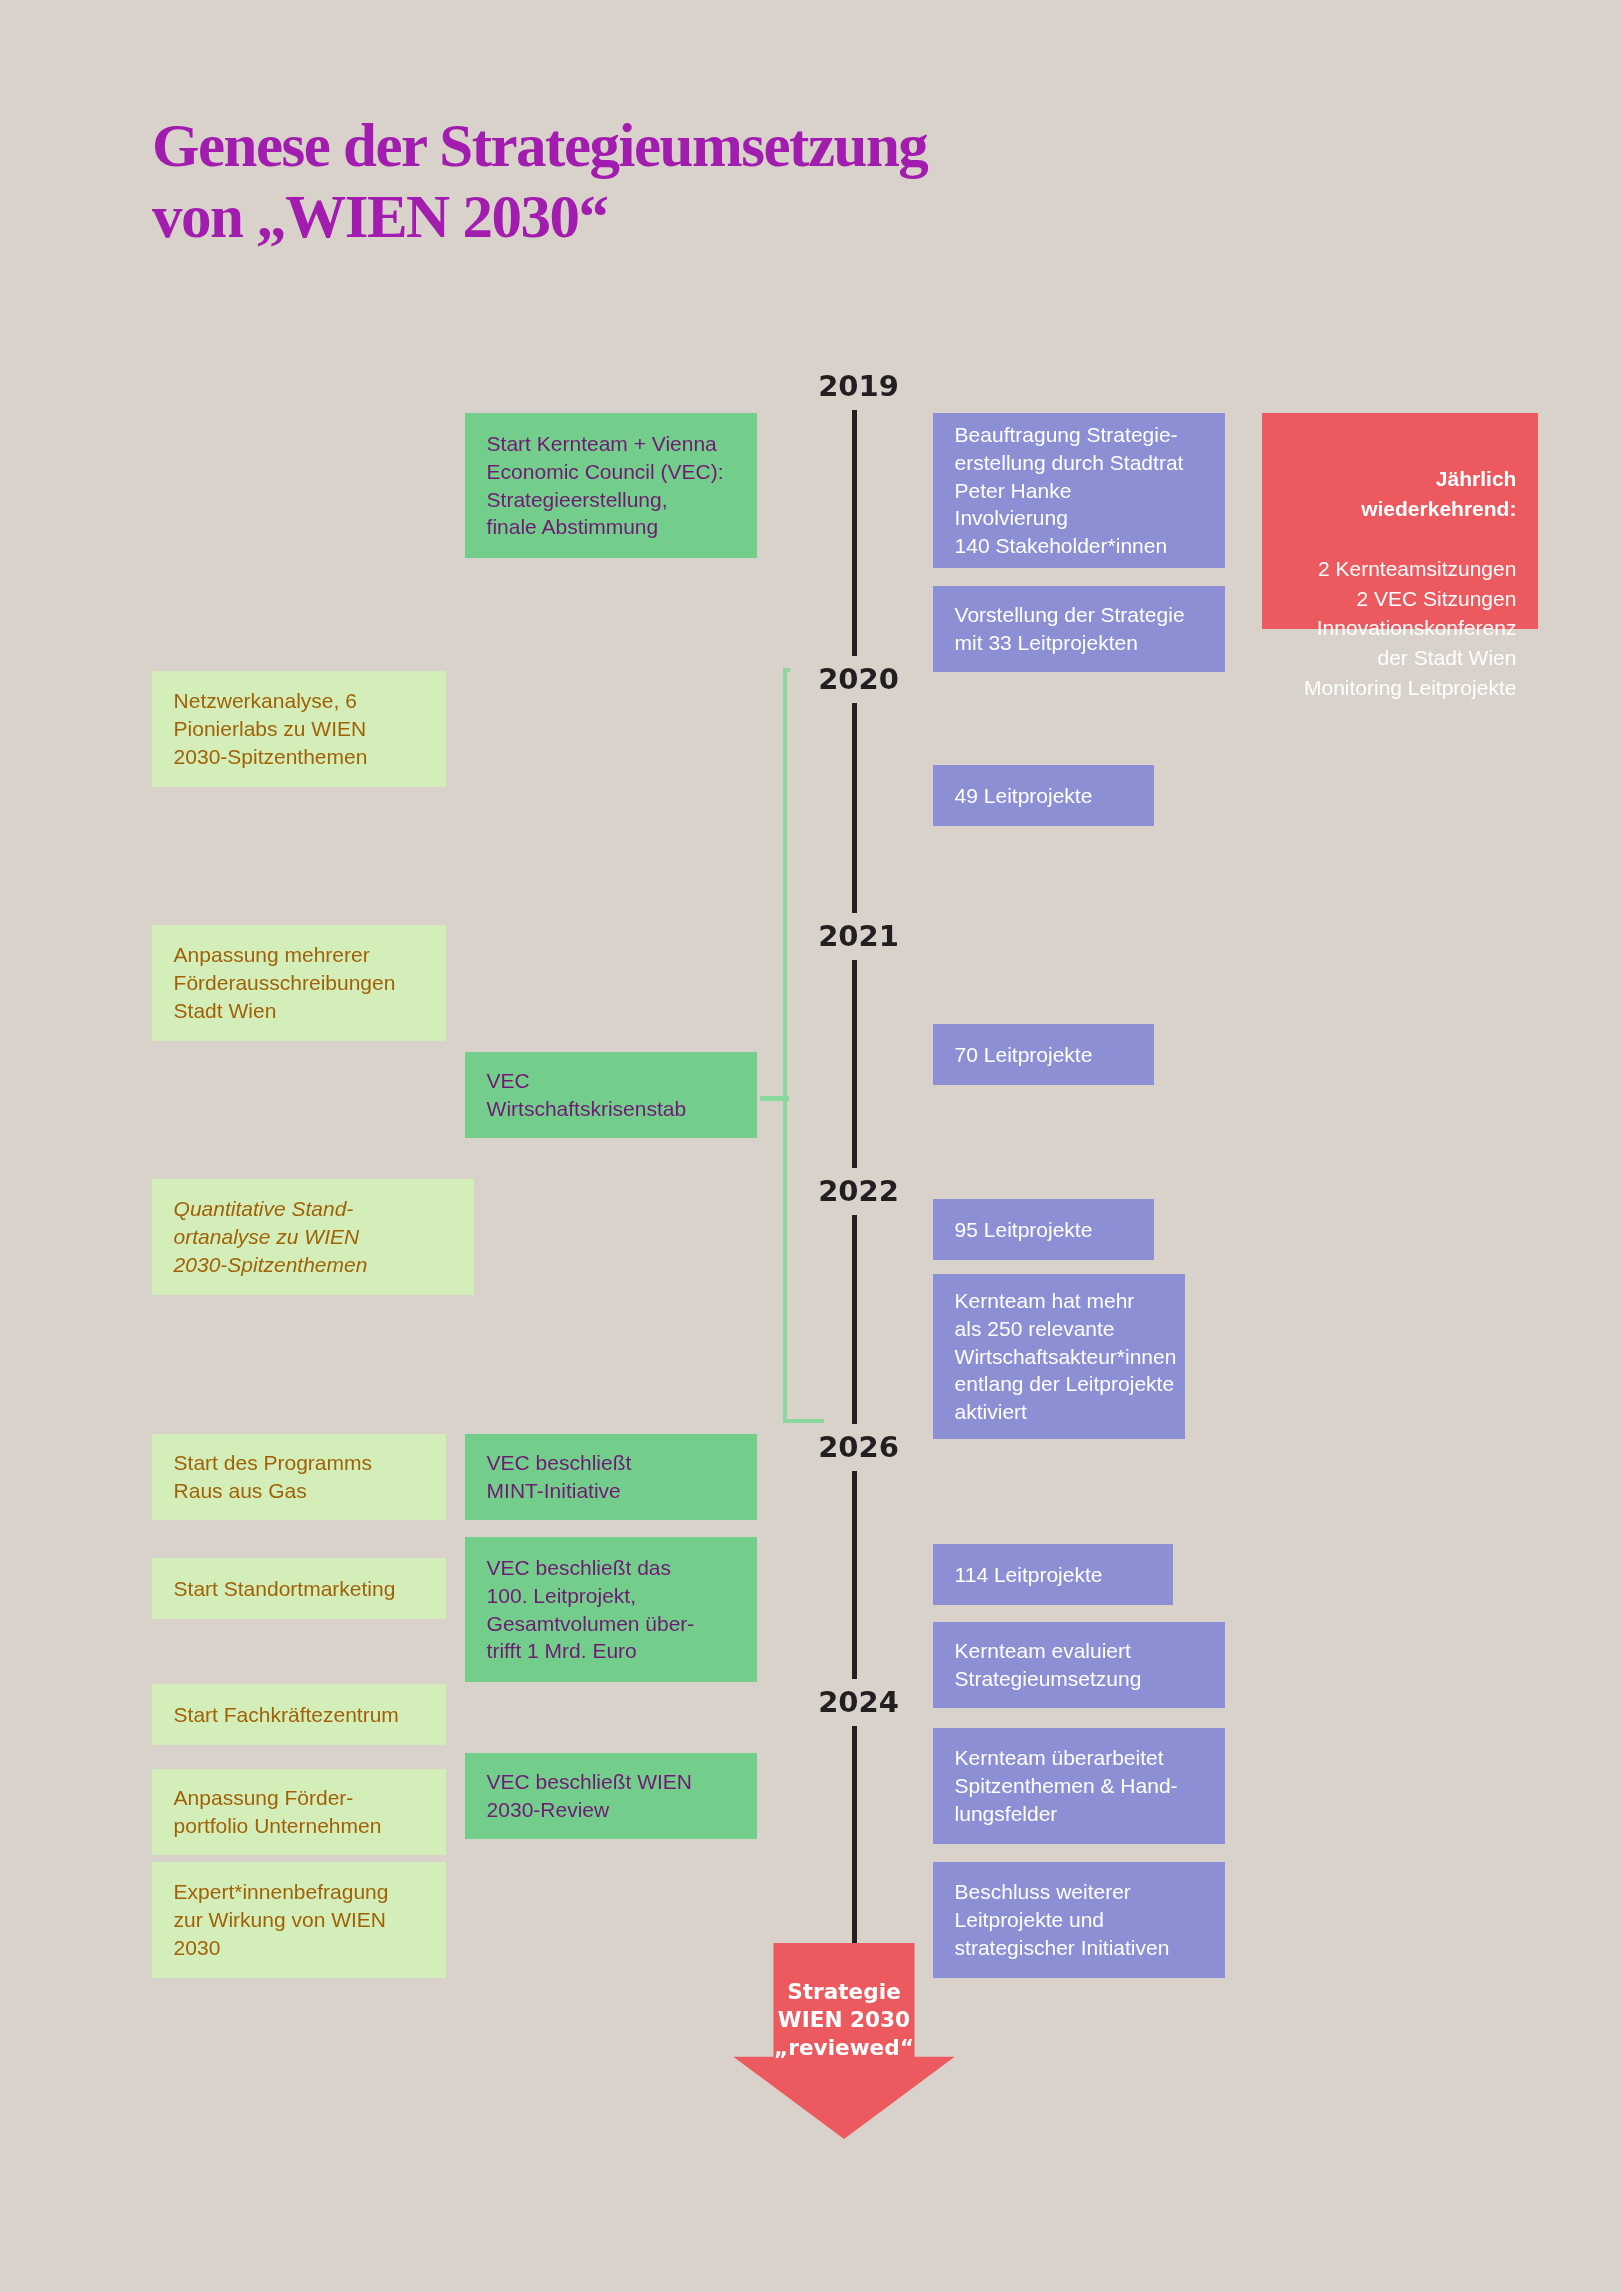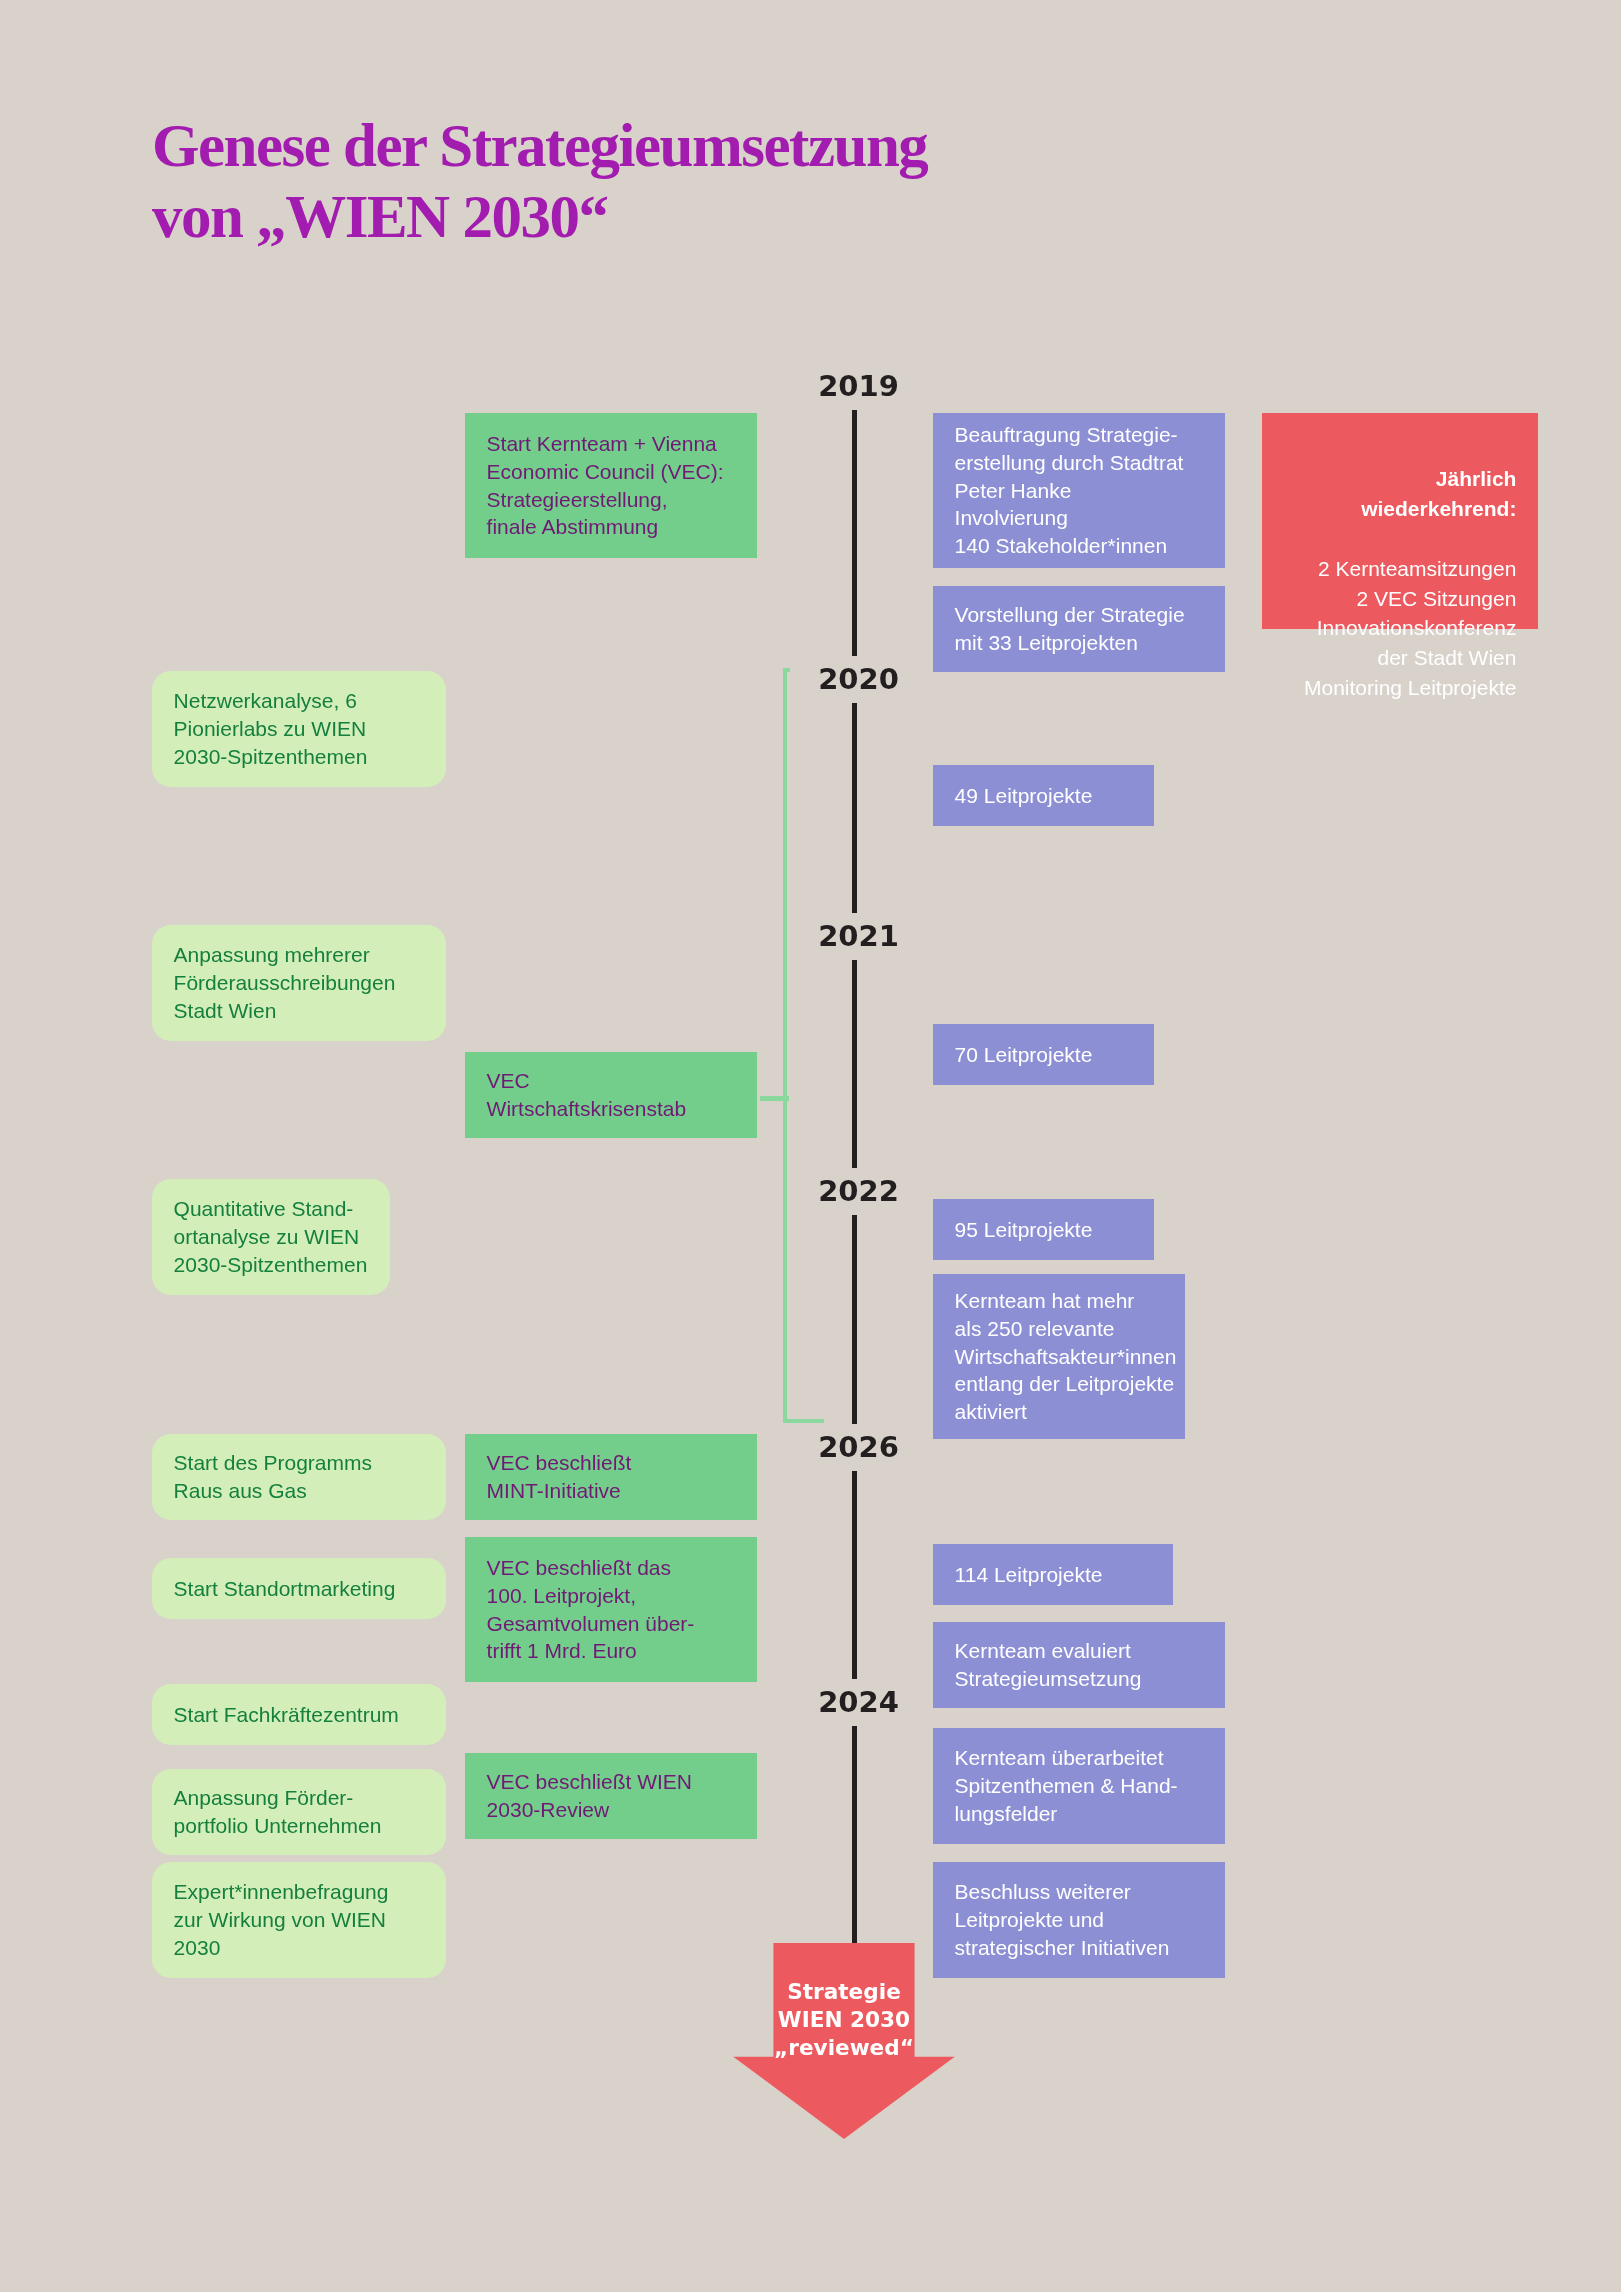--- a/index.html
+++ b/index.html
@@ -77,21 +77,21 @@
   .box {
     position: absolute;
     box-sizing: border-box;
     padding: 19.6px 21.6px;
     font-size: 21px;
     line-height: 1.33;
     white-space: pre-line;
     display: flex;
     align-items: center;
   }
-  .box-lightgreen { background: #d4eeba; color: #15803d; border-radius: 19px; }
+  .box-lightgreen { background: #d4eeba; color: #a16207; }
   .box-green      { background: #73ce8c; color: #701a75; }
   .box-purple     { background: #8c8fd4; color: #ffffff; }
   .box-red        { background: #ec5a5f; color: #ffffff; }
 
   .box-red .rb-title {
     font-weight: bold;
     display: block;
   }
   .box-red .rb-body {
     display: block;
@@ -144,21 +144,21 @@
   <div class="year-label" style="left:790px; top:1679px;">2024</div>
 
   <div class="box box-lightgreen" style="left:152px; top:671px; width:294px; height:116px;">Netzwerkanalyse, 6
 Pionierlabs zu WIEN
 2030-Spitzenthemen</div>
 
   <div class="box box-lightgreen" style="left:152px; top:925px; width:294px; height:116px;">Anpassung mehrerer
 Förderausschreibungen
 Stadt Wien</div>
 
-  <div class="box box-lightgreen" style="left:152px; top:1179px; width:238px; height:116px;">Quantitative Stand-
+  <div class="box box-lightgreen" style="left:152px; top:1179px; width:322px; height:116px;font-style:italic;">Quantitative Stand-
 ortanalyse zu WIEN
 2030-Spitzenthemen</div>
 
   <div class="box box-lightgreen" style="left:152px; top:1434px; width:294px; height:86px;">Start des Programms
 Raus aus Gas</div>
 
   <div class="box box-lightgreen" style="left:152px; top:1558px; width:294px; height:61px;">Start Standortmarketing</div>
 
   <div class="box box-lightgreen" style="left:152px; top:1684px; width:294px; height:61px;">Start Fachkräftezentrum</div>
 

